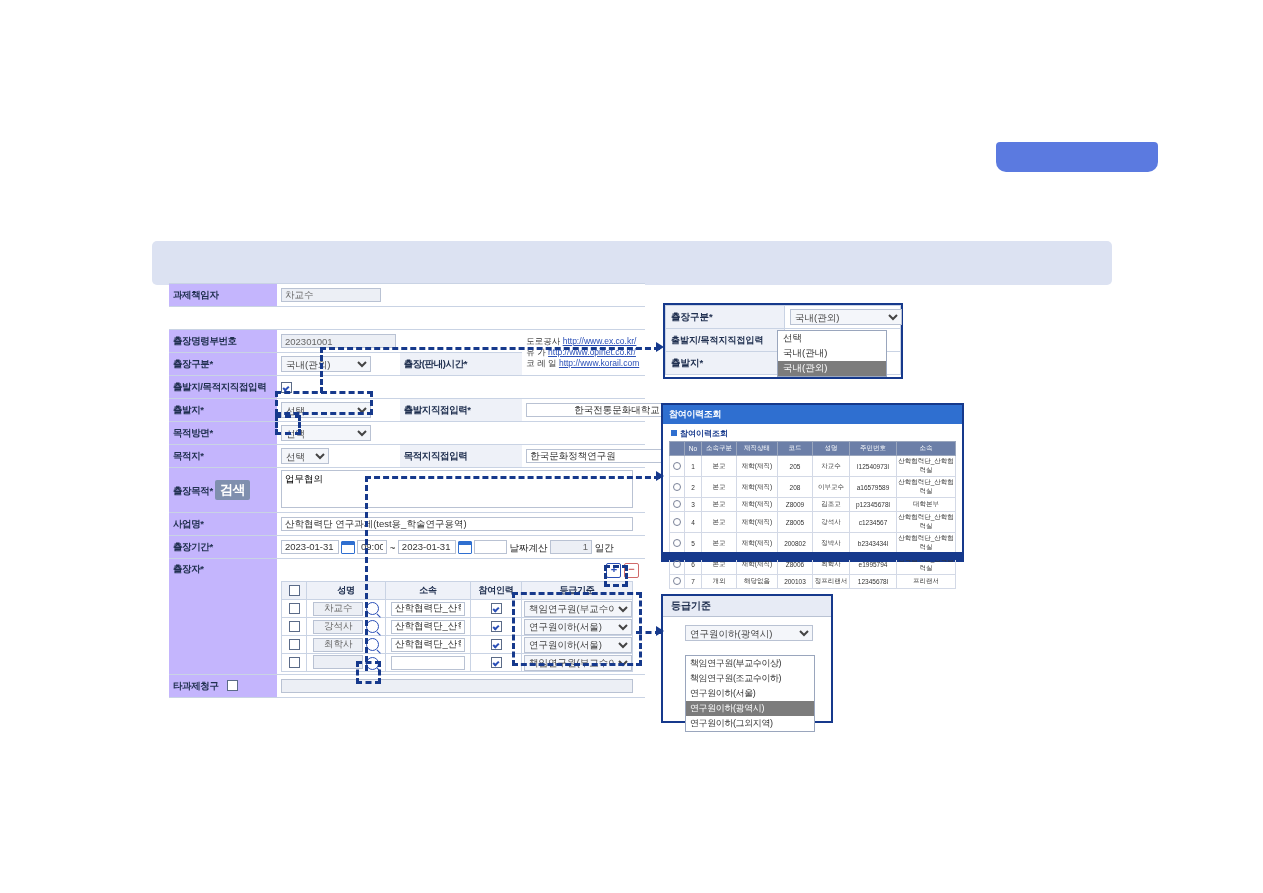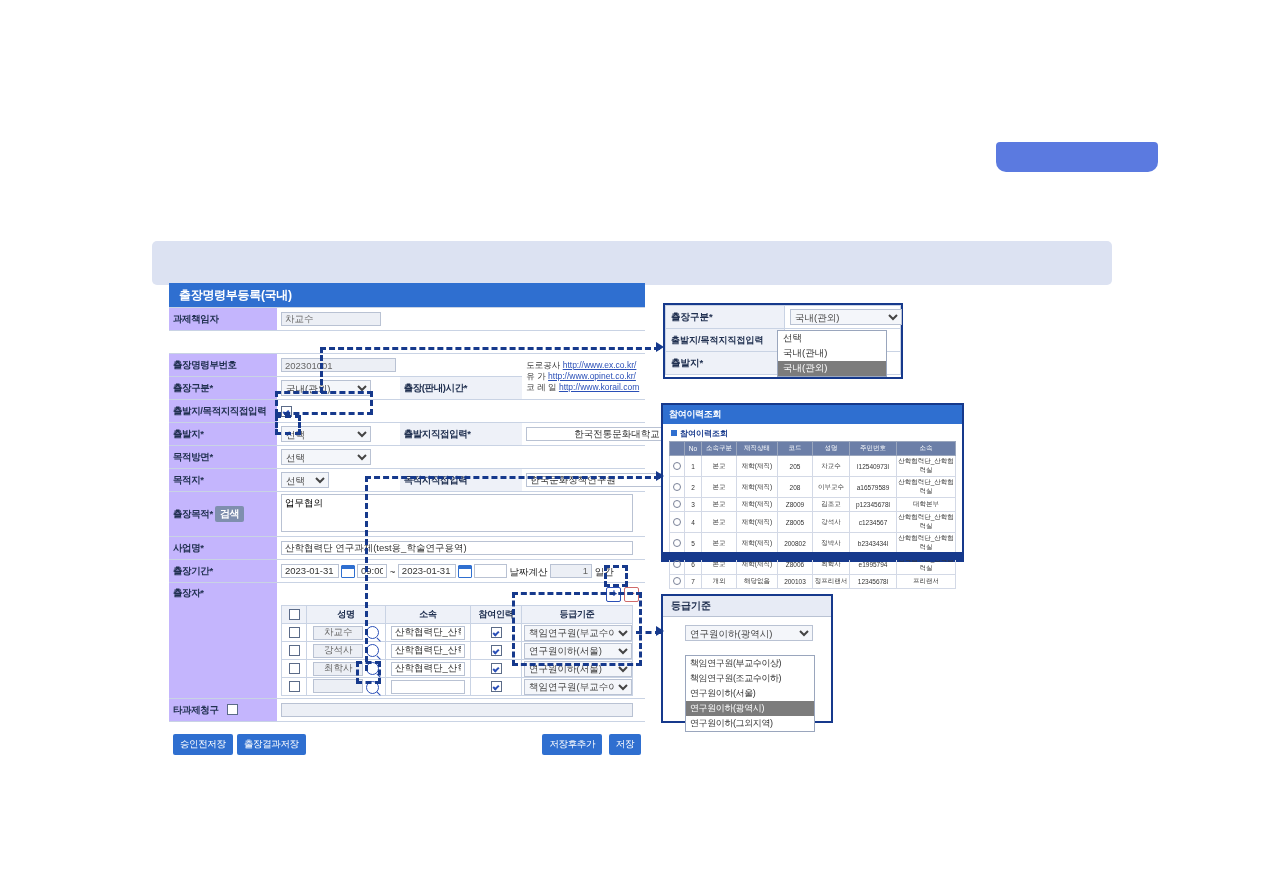--- a/index.html
+++ b/index.html
@@ -30,21 +30,21 @@
   input.ro{background:#eceff5;color:#666;}
   select.sel{border:1px solid #b9c2d3;background:#f4f6fa;font-size:9.5px;height:16px;
              font-family:"Liberation Sans",sans-serif;color:#444;box-sizing:border-box;}
   textarea.ta{border:1px solid #b9c2d3;background:#fff;width:352px;height:38px;font-size:9.5px;resize:none;
               font-family:"Liberation Sans",sans-serif;padding:2px 3px;box-sizing:border-box;}
   .links{font-size:8.5px;line-height:11px;color:#333;}
   .links a{color:#2a4fb7;}
   .cal{display:inline-block;width:12px;height:11px;border:1px solid #2f6fd0;background:#fff;
        position:relative;vertical-align:middle;margin:0 2px;border-radius:1px;}
   .cal:before{content:"";position:absolute;left:0;top:0;right:0;height:3px;background:#2f6fd0;}
-  .srchbtn{display:inline-block;background:#7f8fae;color:#fff;font-size:10px;padding:1px 5px;border-radius:2px;text-align:center;}
+  .srchbtn{display:inline-block;background:#7f8fae;color:#fff;font-size:13px;padding:1px 5px;border-radius:2px;text-align:center;}
 
   
   table.tv{border-collapse:collapse;width:352px;table-layout:fixed;font-size:9px;}
   table.tv th{background:#eef1f8;border:1px solid #c9d3e4;height:15px;font-weight:bold;color:#203050;font-size:9px;letter-spacing:-.3px;}
   table.tv td{border:1px solid #c9d3e4;height:17px;text-align:center;padding:0 2px;}
   .magn{display:inline-block;width:11px;height:11px;border:1.4px solid #2a4fb7;border-radius:50%;position:relative;vertical-align:middle;}
   .magn:after{content:"";position:absolute;right:-3px;bottom:-2px;width:5px;height:1.4px;background:#2a4fb7;transform:rotate(45deg);}
   .plusbtn,.minusbtn{display:inline-block;width:13px;height:13px;border:1px solid #2a4fb7;color:#2a4fb7;
      font-size:11px;line-height:11px;text-align:center;background:#fff;border-radius:2px;font-weight:bold;}
   .minusbtn{border-color:#d06a6a;color:#d06a6a;}
@@ -89,21 +89,20 @@
         border-bottom:2px solid #2a4fb7;transform:rotate(-45deg);}
 </style>
 </head>
 <body>
 
 <div class="abs" id="top-blue-pill"></div>
 <div class="abs" id="light-band"></div>
 
 <div class="abs" id="form-card">
 
-  <div id="form-title">출장명령부등록(국내)</div>
 
   <table class="frm">
     <tbody>
         <tr>
       <td class="lbl">과제책임자</td>
       <td colspan="3">
         <input class="ti ro" style="width: 100px;" readonly="" value="차교수">
       </td>
     </tr>
     <tr class="spacer">
@@ -279,26 +278,20 @@
     <tr>
       <td class="lbl">
         <span>타과제청구</span>
         <span class="cbchecked" style="margin-left:6px"></span></td>
       <td colspan="3">
         <input class="ti ro" style="width: 352px;" readonly="" value=""></td>
     </tr>
   </tbody>
     </table>
 
-  <div style="position:relative;height:40px;margin-top:12px">
-    <span class="btn" style="position:absolute;left:4px;top:0">승인전저장</span>
-    <span class="btn" style="position:absolute;left:68px;top:0">출장결과저장</span>
-    <span class="btn" style="position:absolute;right:43px;top:0">저장후추가</span>
-    <span class="btn" style="position:absolute;right:4px;top:0">저장</span>
-  </div>
 </div>
 
 <div class="abs popup" id="pop-gubun">
   <table class="pg">
     <tbody>
         <tr>
       <td style="width:108px;background:#eef1f8;font-weight:bold;color:#203050">출장구분*</td>
       <td>
         <select class="sel" style="width:112px">
           <option>국내(관외)</option></select></td>

